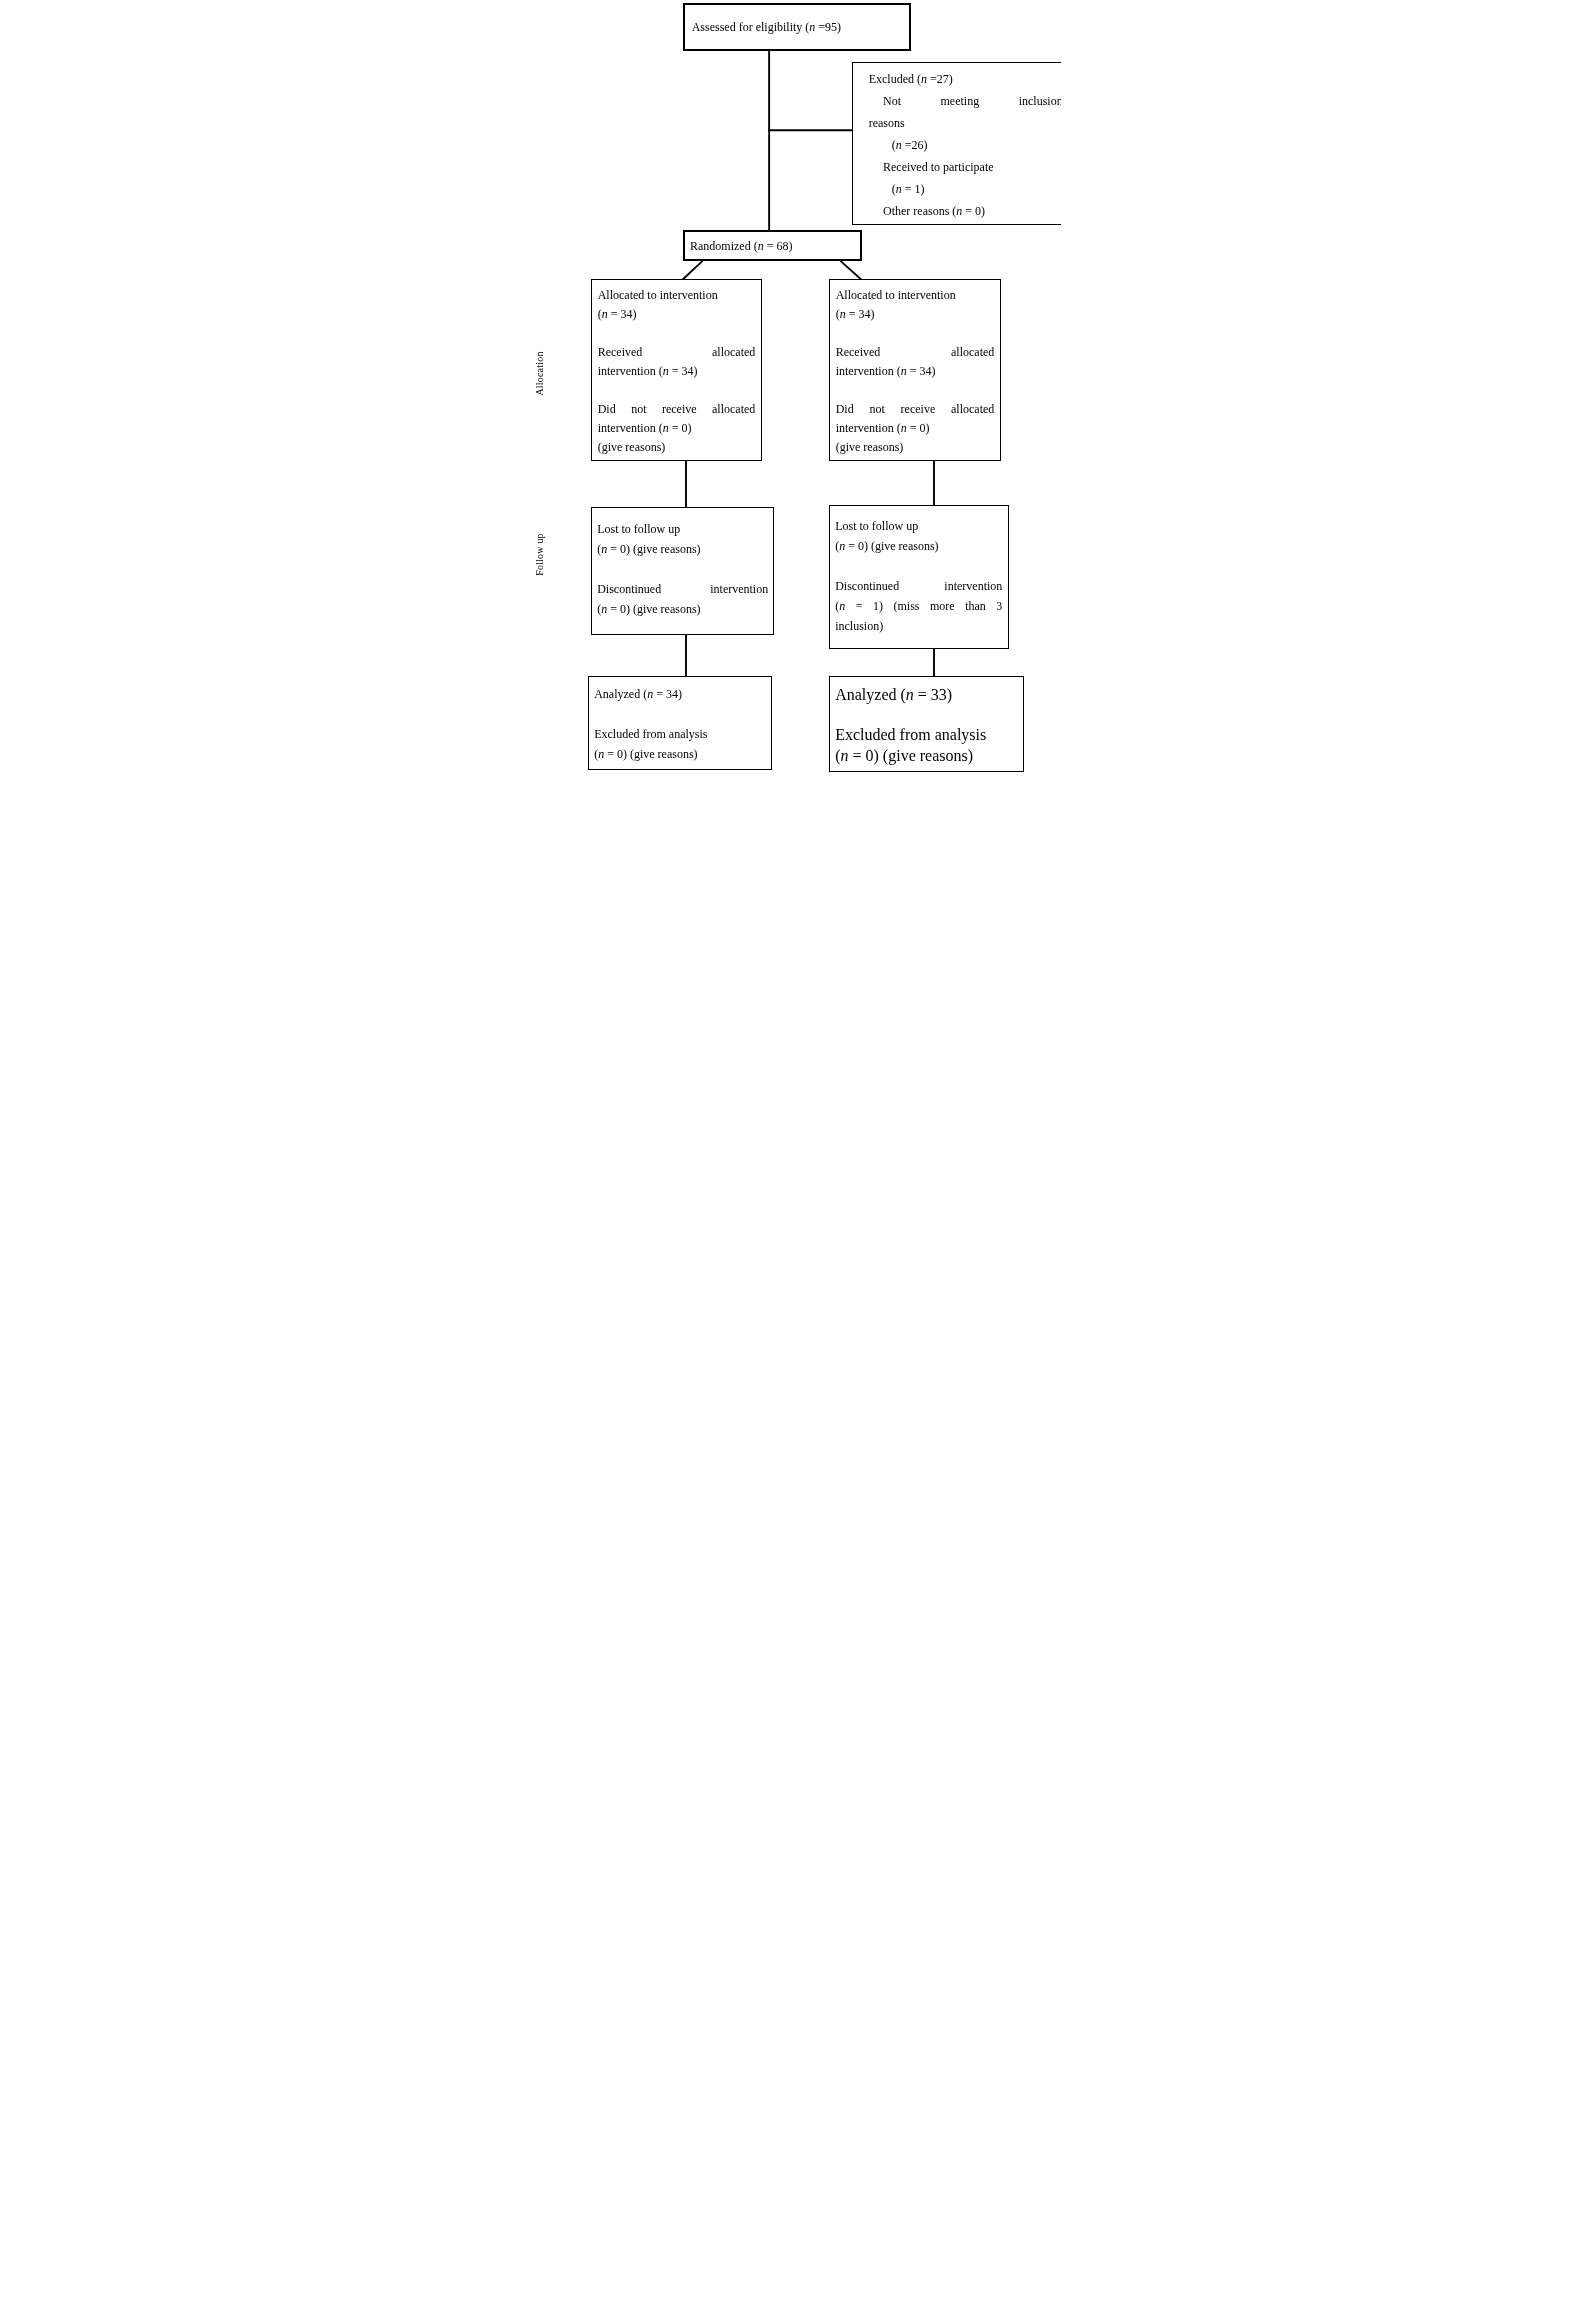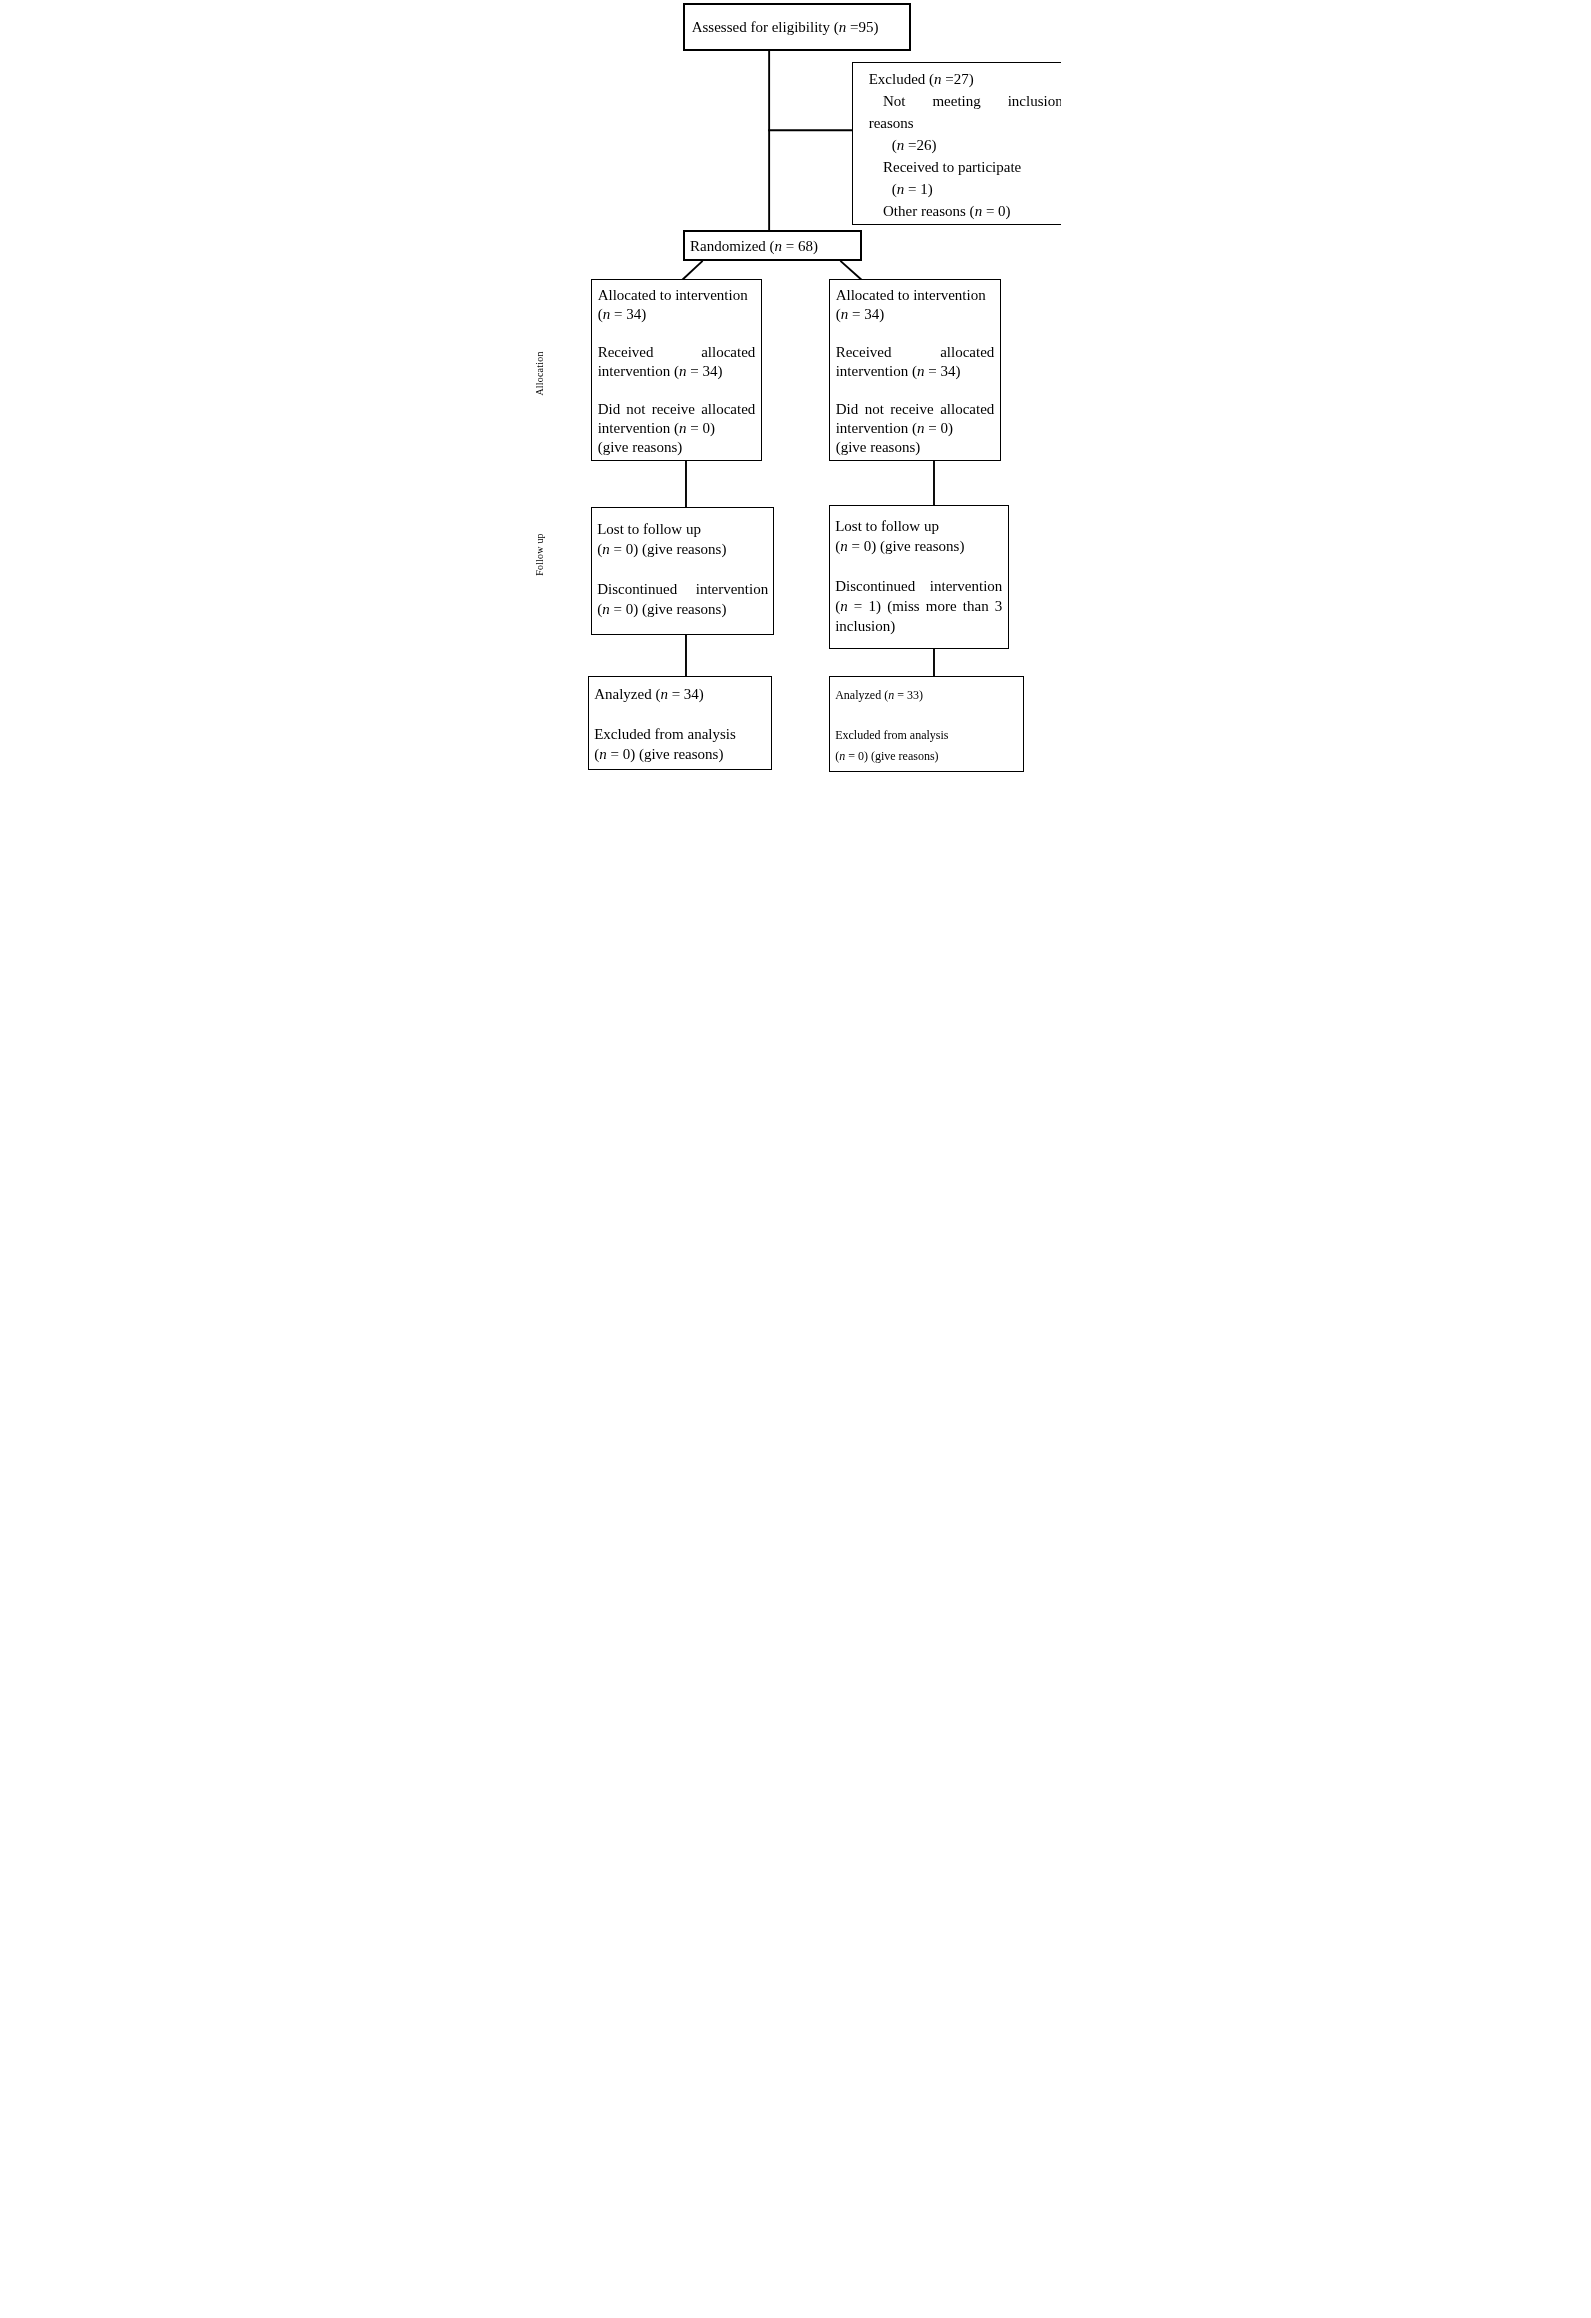--- a/index.html
+++ b/index.html
@@ -4,39 +4,39 @@
 <style>
   html, body { margin:0; padding:0; background:#ffffff; }
   .canvas {
     position:relative; width:531px; height:773px; margin:0 auto;
     background:#ffffff; overflow:hidden;
     font-family:"Liberation Serif","DejaVu Serif",serif; color:#000;
   }
   .wires { position:absolute; left:0; top:0; z-index:0; }
   .box {
     position:absolute; z-index:1; background:#ffffff; border:1.9px solid #000;
-    box-sizing:border-box; font-size:15px; line-height:20px;
+    box-sizing:border-box; font-size:12px; line-height:20px;
   }
   .thick { border-width:2.4px; }
   .center-one { display:flex; align-items:center; }
   .ln { display:block; white-space:nowrap; }
   .ln:empty::before { content:"\00a0"; }
   .jl { text-align:justify; text-align-last:justify; white-space:normal; }
   .i1 { padding-left:14.3px; }
   .i2 { padding-left:23px; }
 
   #box-assessed   { left:153px; top:3.3px;    width:228px; height:48px; padding-left:6.7px; }
   #box-excluded   { left:322px; top:62px;  width:226px; height:163px; padding:4.8px 14.3px 0 15.7px; line-height:22px; }
   #box-randomized { left:153px; top:230px;  width:179px; height:31px;  padding-left:5px; }
   #box-alloc-l    { left:61px; top:279px;  width:171px; height:182px; padding:5.7px 5.7px 0 5.7px; line-height:19px; }
   #box-alloc-r    { left:299px; top:279px;  width:172px; height:182px; padding:5.7px 5.7px 0 5.7px; line-height:19px; }
   #box-follow-l   { left:61px; top:507px; width:183px; height:128px; padding:10.5px 4.8px 0 5.2px; }
   #box-follow-r   { left:299px; top:505px; width:180px; height:144px; padding:9.5px 5.7px 0 5.2px; }
   #box-analyzed-l { left:58px; top:676px; width:184px; height:94px; padding:6.7px 4.8px 0 5.2px; }
-  #box-analyzed-r { left:299px; top:676px; width:195px; height:96px; padding:7.6px 5.7px 0 5.2px; font-size:12px; line-height:20.4px; }
+  #box-analyzed-r { left:299px; top:676px; width:195px; height:96px; padding:7.6px 5.7px 0 5.2px; font-size:16px; line-height:20.4px; }
 
   .rot {
     position:absolute; z-index:1; width:71px; height:19px; left:-26px;
     display:flex; align-items:center; justify-content:center;
     transform:rotate(-90deg); font-size:10px; letter-spacing:0.2px;
   }
   #lbl-allocation { top:364px; }
   #lbl-followup   { top:545px; }
 </style>
 </head>

